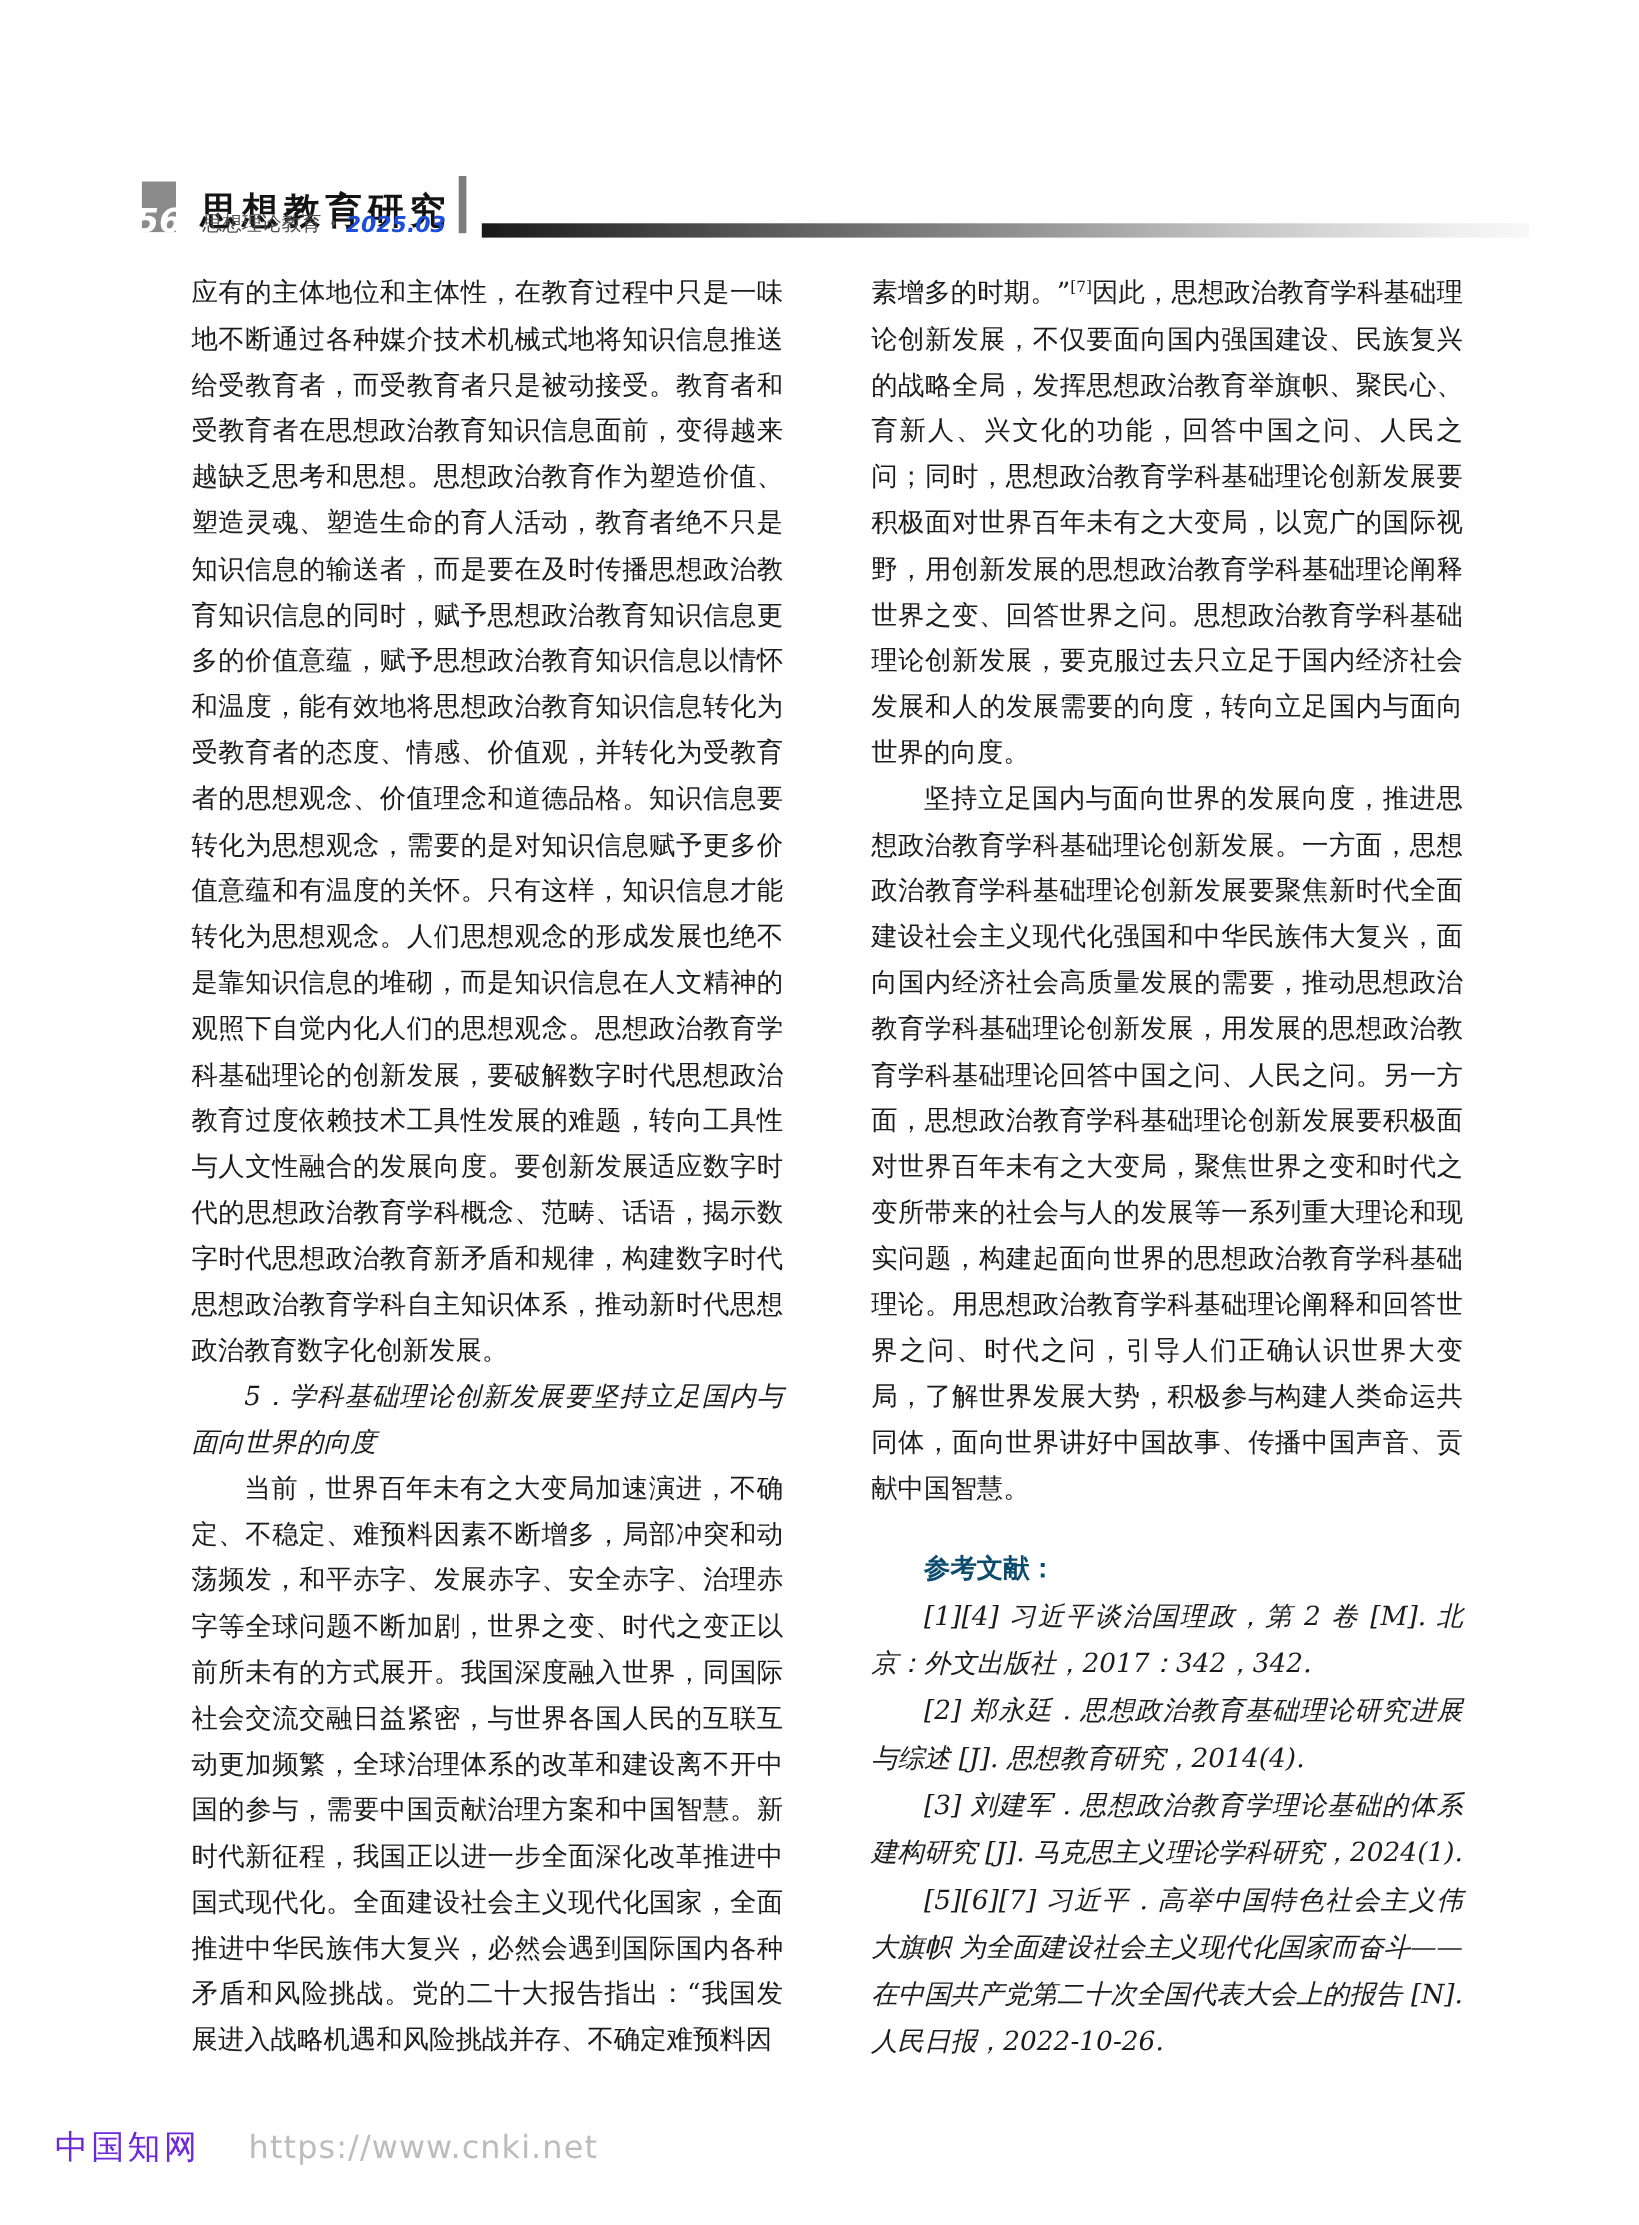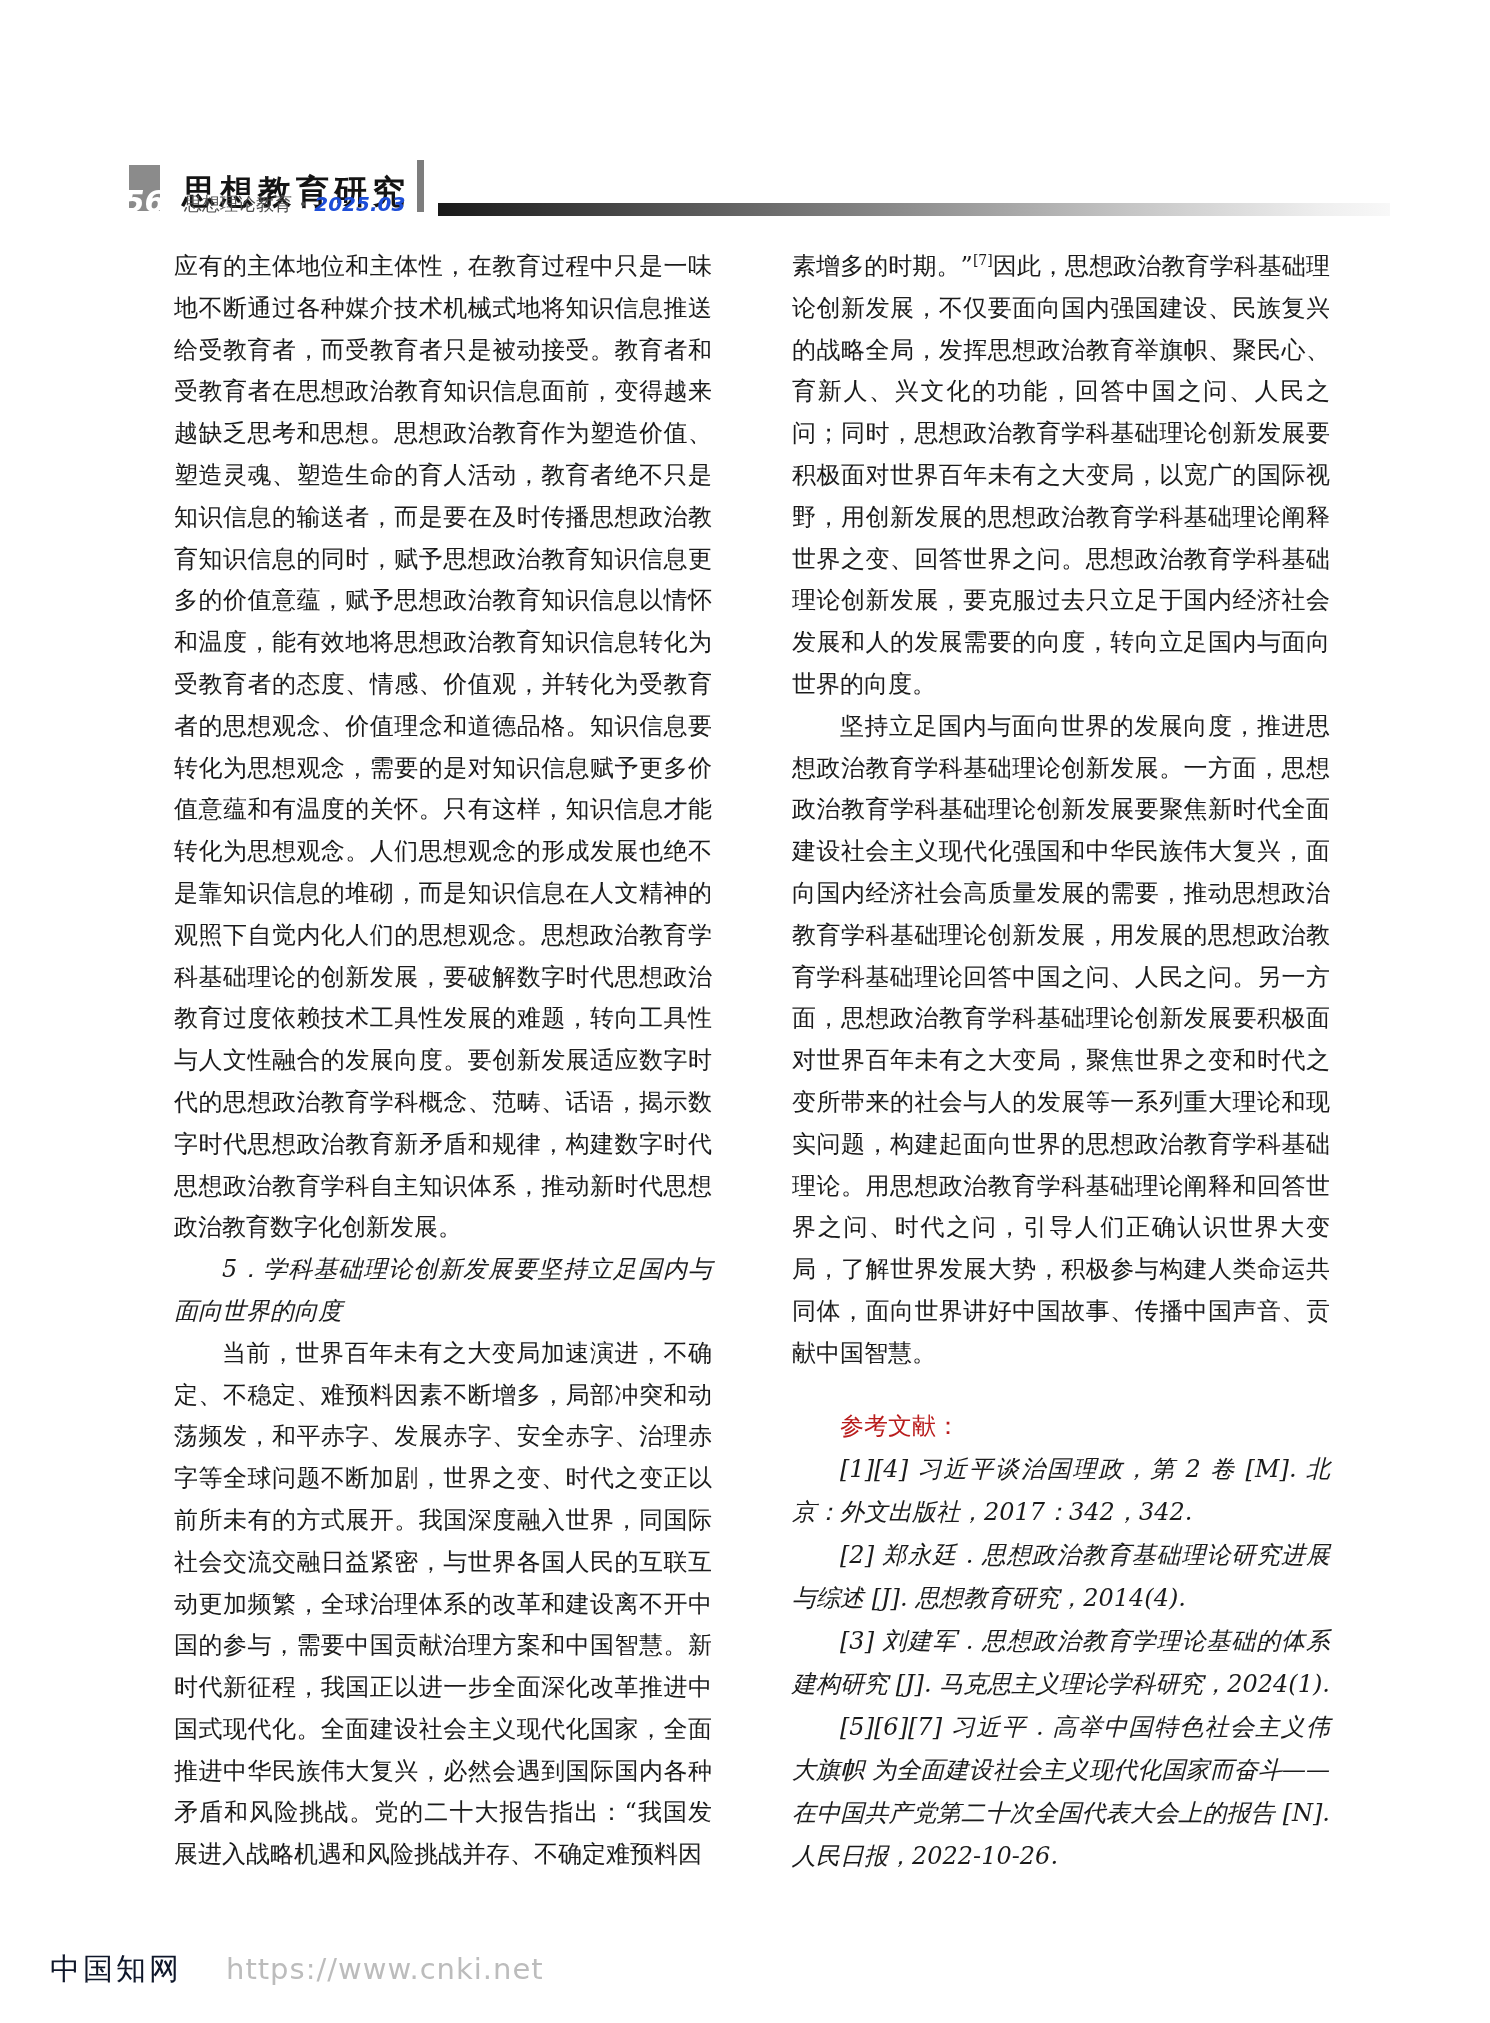--- a/index.html
+++ b/index.html
@@ -48,31 +48,31 @@
   .col-left{left:174px;}
   .col-right{left:792px;}
   .col p{margin:0;padding:0;}
   p.indent{text-indent:2em;}
   .kai{font-style:italic;}
   sup.note{font-size:14px;vertical-align:super;line-height:0;}
 
   
   .refs{margin-top:30px;line-height:43px;}
   .refs-heading{
-    font-family:"DejaVu Sans",sans-serif;font-weight:normal;font-style:normal;
-    text-indent:2em;color:#b91c1c;
+    font-family:"DejaVu Sans",sans-serif;font-weight:bold;font-style:normal;
+    text-indent:2em;color:#0c4a6e;
   }
   .ref{font-style:italic;text-indent:2em;}
 
   
   .footer{
     position:absolute;left:50px;top:1938px;display:flex;align-items:baseline;gap:44px;
     font-family:"DejaVu Sans",sans-serif;line-height:1;white-space:nowrap;
   }
-  .footer .site{font-size:30px;color:#0f172a;letter-spacing:3px;margin-top:16px;}
+  .footer .site{font-size:30px;color:#6d28d9;letter-spacing:3px;}
   .footer .url{font-size:29px;color:#bcbcbc;letter-spacing:1px;}
 </style>
 </head>
 <body>
 
 <div class="page">
 
   <div class="pagenum-box">
     <span>56</span>
   </div>

